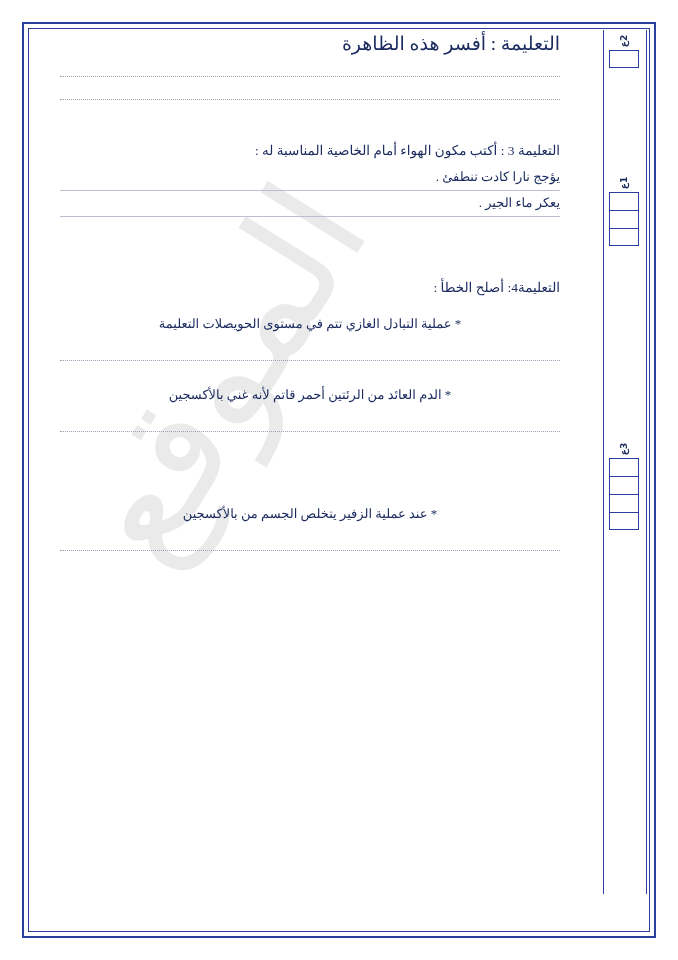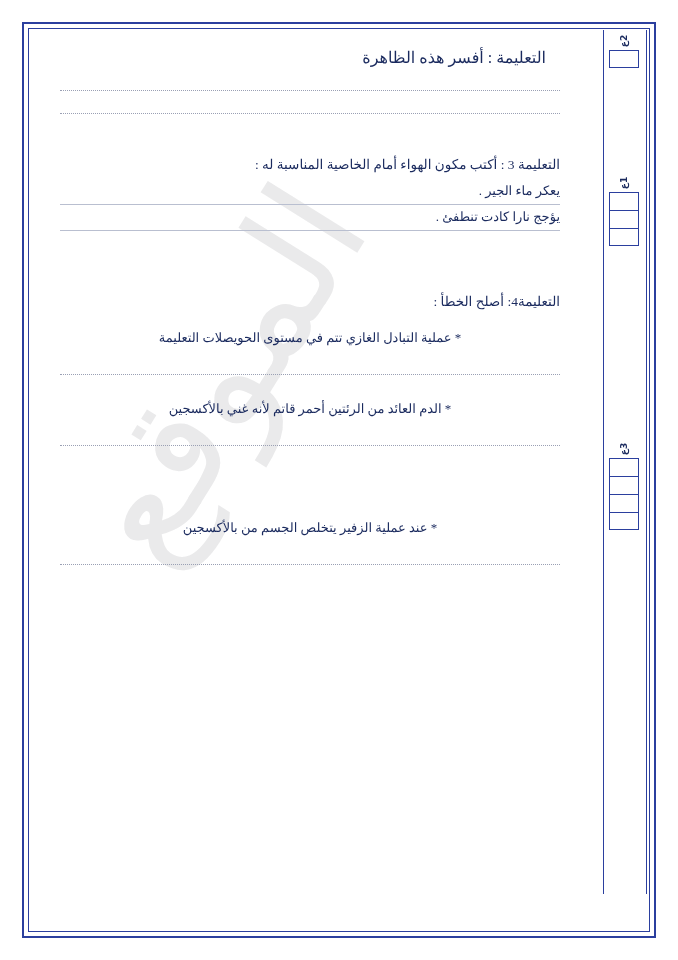--- a/index.html
+++ b/index.html
@@ -98,23 +98,23 @@
   .content {
     position: absolute;
     left: 60px;
     top: 34px;
     width: 500px;
     z-index: 2;
     text-align: right;
   }
 
   .q-line {
-    font-size: 16px;
+    font-size: 19px;
     line-height: 20px;
-    margin: 14px;
+    margin: 0;
     padding: 0;
   }
   .q-title { font-size: 13.5px; font-weight: normal; }
 
   .dotted {
     border-bottom: 1px dotted #9aa0b4;
     height: 0;
     margin: 0;
   }
   .spacer-10 { height: 10px; }
@@ -206,26 +206,26 @@
 
     <div class="spacer-24"></div>
     <div class="spacer-18"></div>
 
     <div class="q-title">التعليمة 3 : أكتب مكون الهواء أمام الخاصية المناسبة له :</div>
 
     <div class="spacer-10"></div>
 
     <div class="fill-row">
       <div class="rule"></div>
-      <div class="txt">يعكر ماء الجير .</div>
+      <div class="txt">يؤجج نارا كادت تنطفئ .</div>
     </div>
 
     <div class="fill-row">
       <div class="rule"></div>
-      <div class="txt">يؤجج نارا كادت تنطفئ .</div>
+      <div class="txt">يعكر ماء الجير .</div>
     </div>
 
 
     <div class="spacer-24"></div>
     <div class="spacer-24"></div>
     <div class="spacer-10"></div>
 
     <div class="q-title">التعليمة4: أصلح الخطأ :</div>
 
     <div class="spacer-18"></div>

